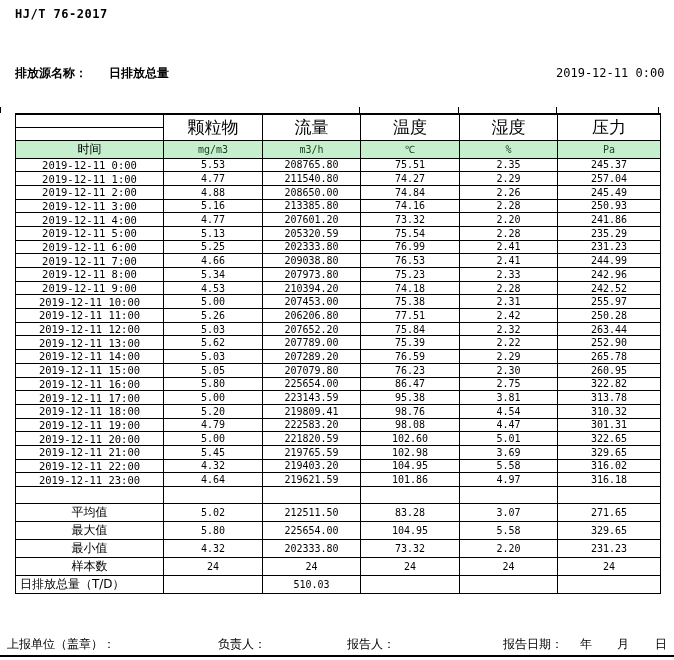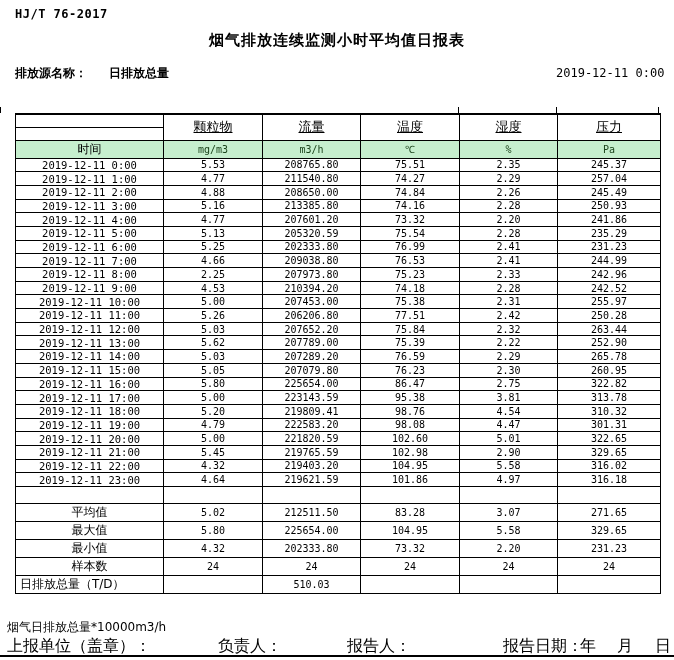--- a/index.html
+++ b/index.html
@@ -22,49 +22,48 @@
   .tick:nth-of-type(3){left:261px;} .tick:nth-of-type(4){left:359px;}
   .tick:nth-of-type(5){left:458px;} .tick:nth-of-type(6){left:556px;}
   .tick:nth-of-type(7){left:658px;}
 
   table.report-table { position:absolute; left:15px; top:113px; width:645px;
                        border-collapse:collapse; table-layout:fixed;
                        border:1px solid #000; border-top:2px solid #000; }
   .report-table td, .report-table th { border:1px solid #000; text-align:center;
                        vertical-align:middle; overflow:hidden; white-space:nowrap; padding:0; }
   tr.hrow { height:13px; }
-  th.col-head { font-size:13px; font-weight:normal;text-decoration:underline; }
+  th.col-head { font-size:17px; font-weight:normal; }
   tr.green-row { height:16px; }
   tr.green-row td { background:var(--green,#C6EFCE); }
   td.time-head { font-size:12px; }
   td.unit-cell { font-size:10px; font-family:"DejaVu Sans Mono", monospace; color:#1c441c; }
   tr.data-row { height:13.7px; }
   td.time-cell { font-size:10.5px; font-family:"DejaVu Sans Mono", monospace; }
   td.num { font-size:10px; font-family:"DejaVu Sans Mono", monospace; }
   tr.empty-row { height:17px; }
   tr.sum-row { height:13px; }
   tr.total-row { height:17px; }
   td.sum-label { font-size:12px; }
   td.sum-label.left { text-align:left; padding-left:4px; }
 
   .footer-note { position:absolute; left:7px; top:619px; font-size:12px; }
-  .signature-line { position:absolute; left:0; top:636px; width:674px; height:16px; font-size:16px;padding-left:24px; }
+  .signature-line { position:absolute; left:0; top:636px; width:674px; height:16px; font-size:12px;padding-left:24px; }
   .signature-line span { position:absolute; top:0; white-space:nowrap; }
   .sig-unit { left:7px; } .sig-resp { left:218px;font-family:Liberation Mono, monospace; } .sig-reporter { left:347px; }
   .sig-date { left:503px; } .sig-year { left:580px; } .sig-month { left:617px; } .sig-day { left:655px; }
   .bottom-rule { position:absolute; left:0; right:0; top:655px; height:2px; background:#000; }
 </style>
 </head>
 <body>
 
 <div class="page">
 
   <div class="standard-code">HJ/T 76-2017</div>
 
-  <div class="report-title">烟气排放连续监测小时平均值日报表</div>
 
   <div class="source-line">
     <span>排放源名称：</span><span class="source-name">日排放总量</span>
   </div>
 
   <div class="report-datetime">2019-12-11 0:00</div>
 
   <div class="tick"></div>
   <div class="tick"></div>
   <div class="tick"></div>
@@ -163,21 +162,21 @@
         <tr class="data-row">
           <td class="time-cell">2019-12-11 7:00</td>
           <td class="num">4.66</td>
           <td class="num">209038.80</td>
           <td class="num">76.53</td>
           <td class="num">2.41</td>
           <td class="num">244.99</td>
         </tr>
         <tr class="data-row">
           <td class="time-cell">2019-12-11 8:00</td>
-          <td class="num">2.25</td>
+          <td class="num">5.34</td>
           <td class="num">207973.80</td>
           <td class="num">75.23</td>
           <td class="num">2.33</td>
           <td class="num">242.96</td>
         </tr>
         <tr class="data-row">
           <td class="time-cell">2019-12-11 9:00</td>
           <td class="num">4.53</td>
           <td class="num">210394.20</td>
           <td class="num">74.18</td>
@@ -270,21 +269,21 @@
           <td class="num">221820.59</td>
           <td class="num">102.60</td>
           <td class="num">5.01</td>
           <td class="num">322.65</td>
         </tr>
         <tr class="data-row">
           <td class="time-cell">2019-12-11 21:00</td>
           <td class="num">5.45</td>
           <td class="num">219765.59</td>
           <td class="num">102.98</td>
-          <td class="num">2.90</td>
+          <td class="num">3.69</td>
           <td class="num">329.65</td>
         </tr>
         <tr class="data-row">
           <td class="time-cell">2019-12-11 22:00</td>
           <td class="num">4.32</td>
           <td class="num">219403.20</td>
           <td class="num">104.95</td>
           <td class="num">5.58</td>
           <td class="num">316.02</td>
         </tr>
@@ -340,21 +339,20 @@
           <td class="sum-label left">日排放总量（T/D）</td>
           <td class="num"></td>
           <td class="num">510.03</td>
           <td class="num"></td>
           <td class="num"></td>
           <td class="num"></td>
         </tr>
       </tbody>
   </table>
 
-  <div class="footer-note">烟气日排放总量*10000m3/h</div>
 
   <div class="signature-line">
     <span class="sig-unit">上报单位（盖章）：</span>
     <span class="sig-resp">负责人：</span>
     <span class="sig-reporter">报告人：</span>
     <span class="sig-date">报告日期：</span>
     <span class="sig-year">年</span>
     <span class="sig-month">月</span>
     <span class="sig-day">日</span>
   </div>

